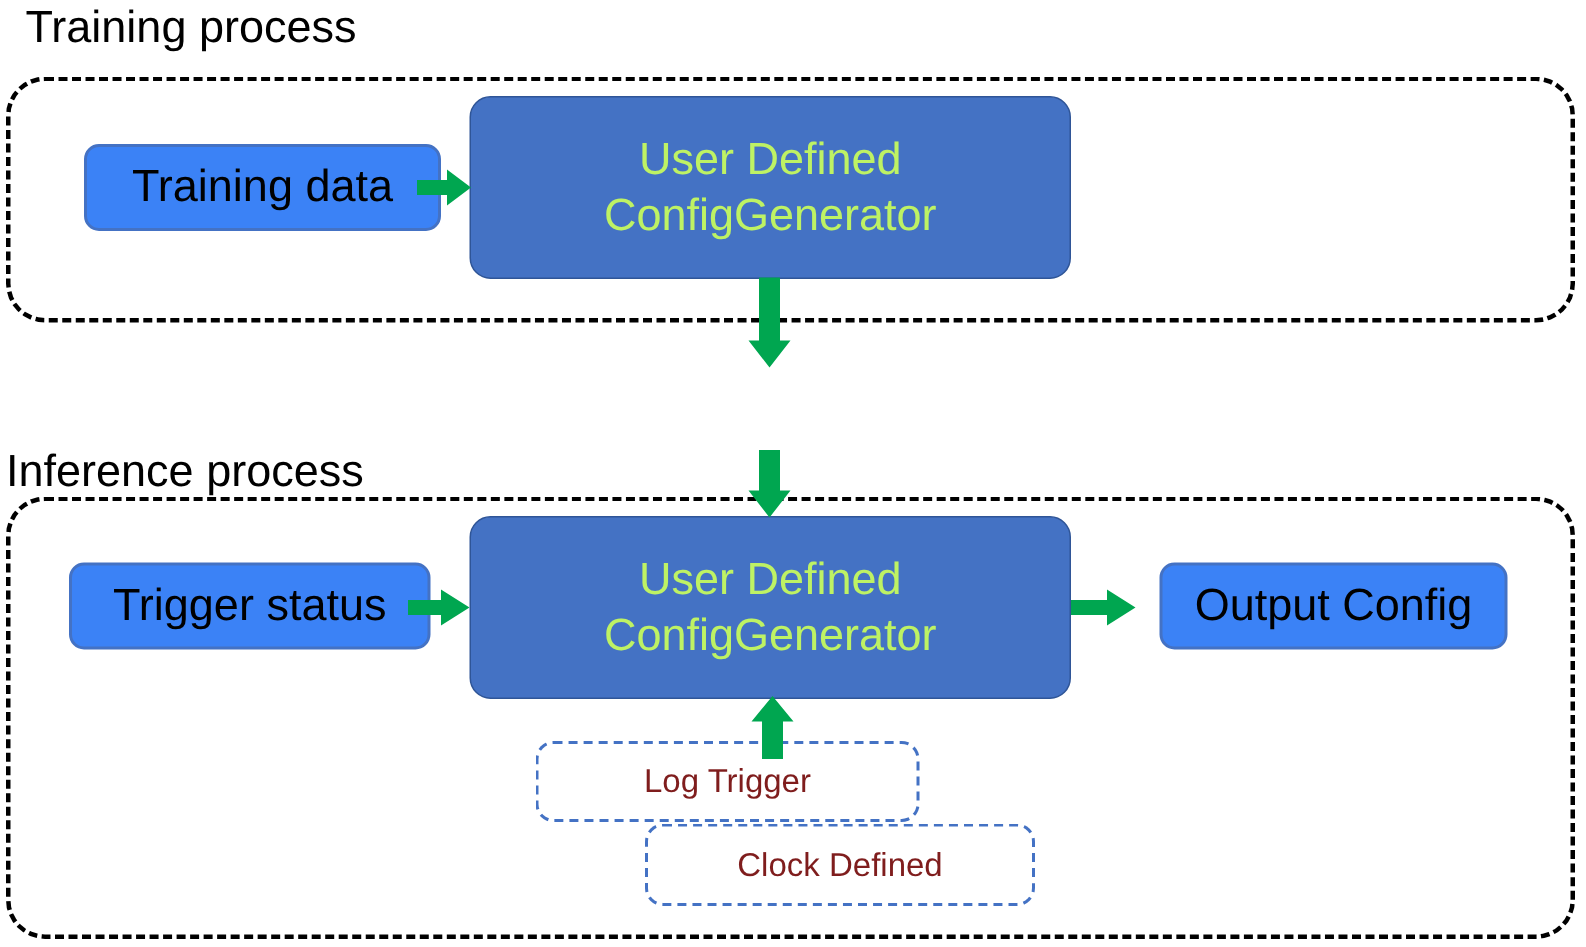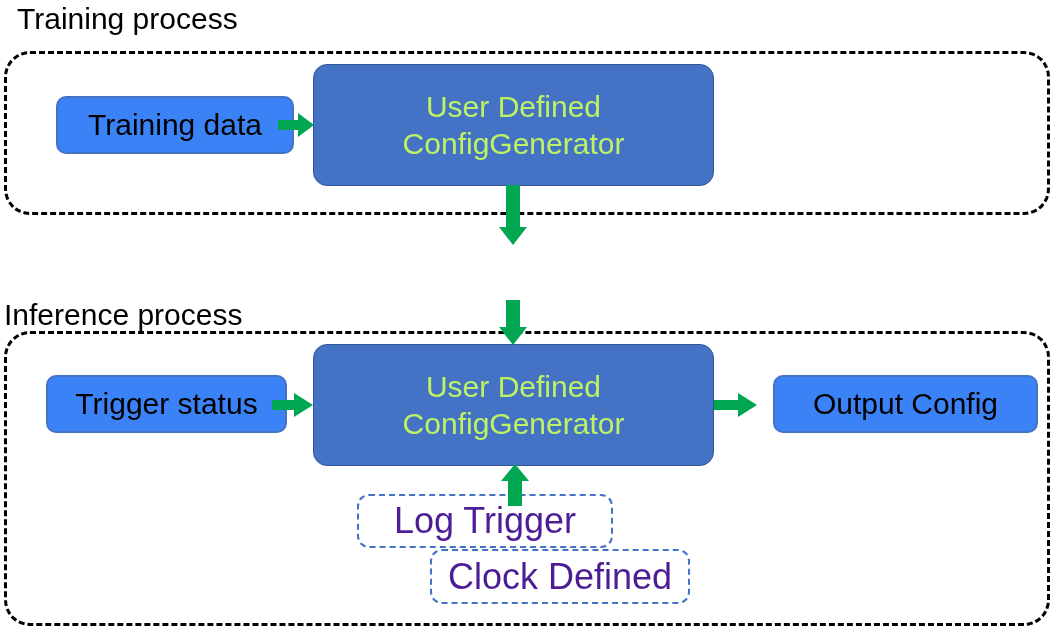--- a/index.html
+++ b/index.html
@@ -54,34 +54,34 @@
     color: #000000;
     font-size: 30px;
     line-height: 1;
     white-space: nowrap;
     font-family: Liberation Sans, sans-serif;
     margin-left: 16px;
   }
   #node-training-data  { left: 40px;  top: 96px;  width: 238px; height: 58px; }
   #node-checkpoint     { left: 394px; top: 244px; width: 238px; height: 57px; }
   #node-current-status { left: 30px;  top: 375px; width: 241px; height: 58px; }
-  #node-output-config  { left: 757px; top: 375px; width: 265px; height: 58px; }
+  #node-output-config  { left: 757px; top: 375px; width: 232px; height: 58px; }
 
   
   .node-trigger {
     position: absolute;
     box-sizing: border-box;
     background: #ffffff;
     border: 2px dashed #4472C4;
     border-radius: 12px;
     display: flex;
     align-items: center;
     justify-content: center;
-    color: #4c1d95;
-    font-size: 36px;
+    color: #7f1d1d;
+    font-size: 22px;
     line-height: 1;
     white-space: nowrap;
     font-family: "Liberation Sans", sans-serif;
   }
   #node-log-trigger   { left: 357px; top: 494px; width: 256px; height: 54px; z-index: 4; }
   #node-clock-trigger { left: 430px; top: 549px; width: 260px; height: 55px; z-index: 5; }
 
   
   .node-primary {
     position: absolute;

